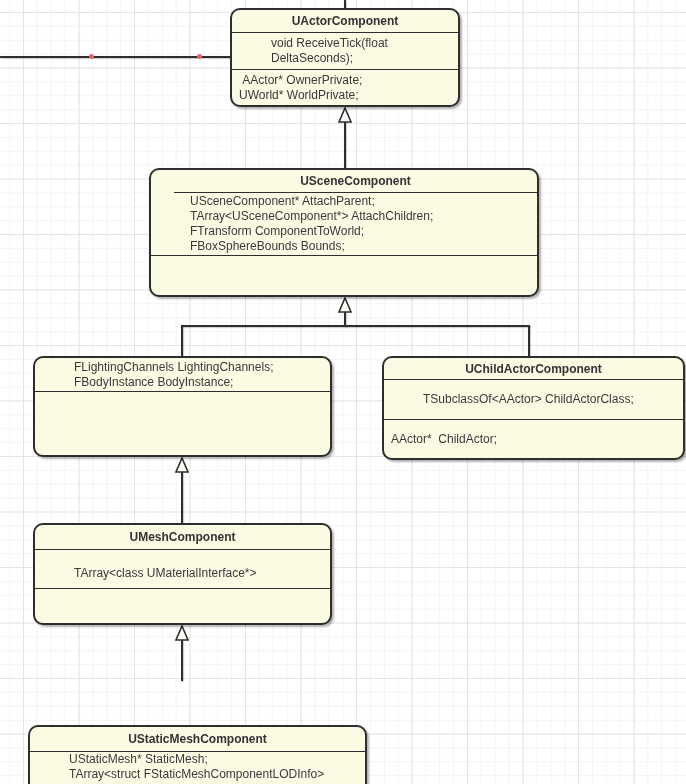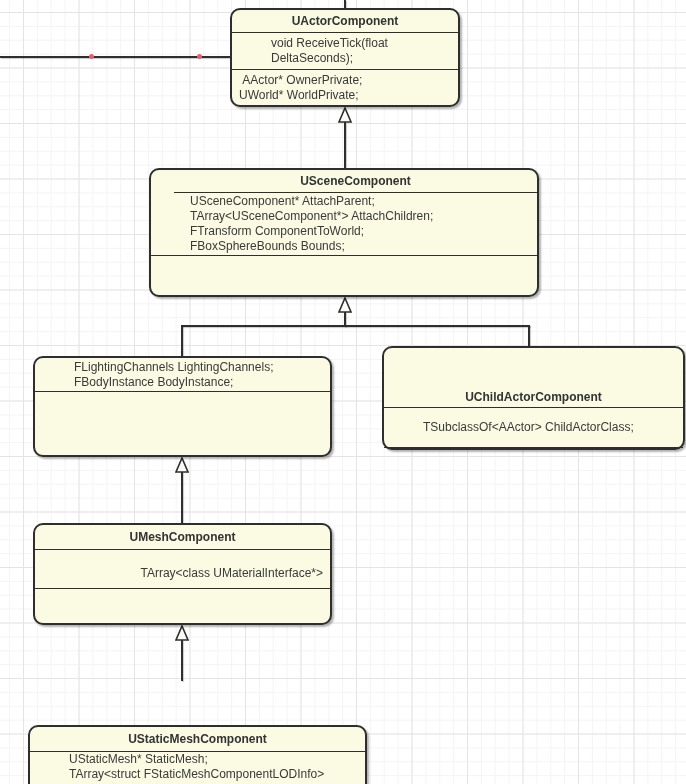--- a/index.html
+++ b/index.html
@@ -46,26 +46,26 @@
   
   .n-uactor{left:230px;top:8px;width:230px;height:99px;}
   .n-uactor .title{height:23px;}
   .n-uactor .sec.mid{height:37px;}
   .n-uscene{left:149px;top:168px;width:390px;height:129px;}
   .n-uscene .title{height:23px;margin-left:23px;}
   .n-uscene .sec.mid{height:63px;}
   .n-uprimitive{left:33px;top:356px;width:299px;height:101px;}
   .n-uprimitive .title{height:21px;}
   .n-uprimitive .sec.mid{height:34px;}
-  .n-uchildactor{left:382px;top:346px;width:303px;height:104px;justify-content:flex-end;}
+  .n-uchildactor{left:382px;top:356px;width:303px;height:104px;}
   .n-uchildactor .title{height:22px;}
   .n-uchildactor .sec.mid{height:40px;}
   .n-umesh{left:33px;top:523px;width:299px;height:102px;gap:8px;}
   .n-umesh .title{height:25px;}
-  .n-umesh .sec.mid{height:31px;justify-content:flex-end;}
+  .n-umesh .sec.mid{height:31px;}
   .n-ustaticmesh{left:28px;top:681px;width:339px;height:90px;margin-top:44px;}
   .n-ustaticmesh .title{height:25px;}
   .n-ustaticmesh .sec.mid{height:45px;}
 
   
   .vline,.hline{position:absolute;background:#2e2e2e;box-shadow:1px 1px 1px rgba(0,0,0,0.2);}
   .vline{width:2px;}
   .hline{height:2px;}
   .arrowhead{position:absolute;width:14px;height:16px;}
   .waypoint{position:absolute;width:5px;height:5px;border-radius:50%;background:#e4606d;}
@@ -159,20 +159,23 @@
     <div class="sec bot">
         <span class="memb"></span>
       </div>
   </div>
 
   <div class="node n-uchildactor">
     <div class="title">UChildActorComponent</div>
     <div class="sec mid">
         <span class="memb">TSubclassOf&lt;AActor&gt; ChildActorClass;</span>
       </div>
+    <div class="sec bot">
+        <span class="memb">AActor*  ChildActor;</span>
+      </div>
   </div>
 
   <div class="node n-umesh">
     <div class="title">UMeshComponent</div>
     <div class="sec mid">
         <span class="memb">TArray&lt;class UMaterialInterface*&gt;</span>
       </div>
     <div class="sec bot">
         <span class="memb"></span>
       </div>

